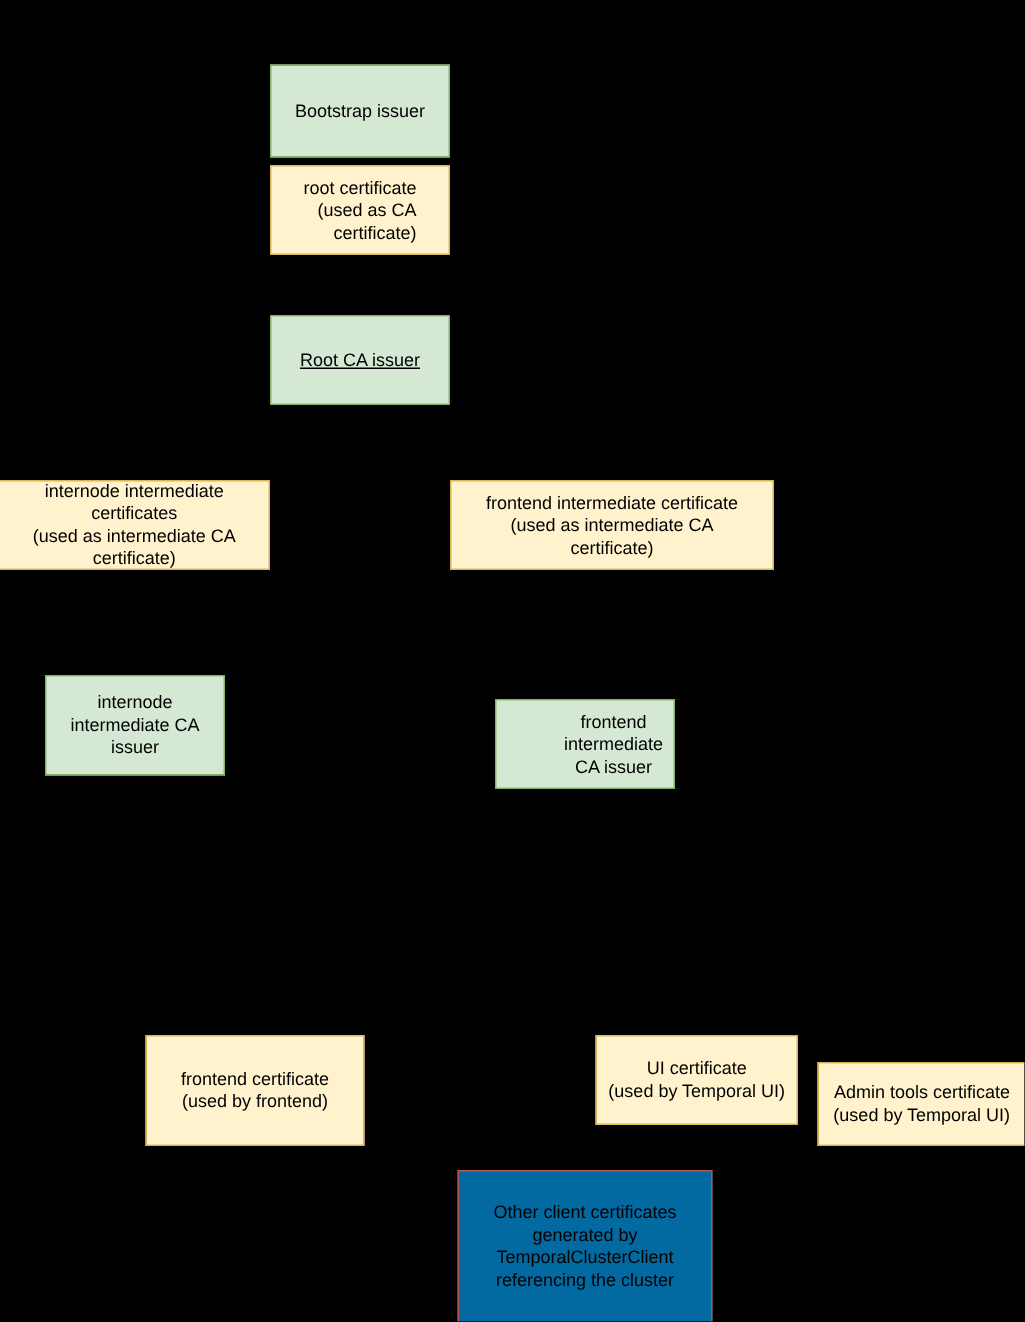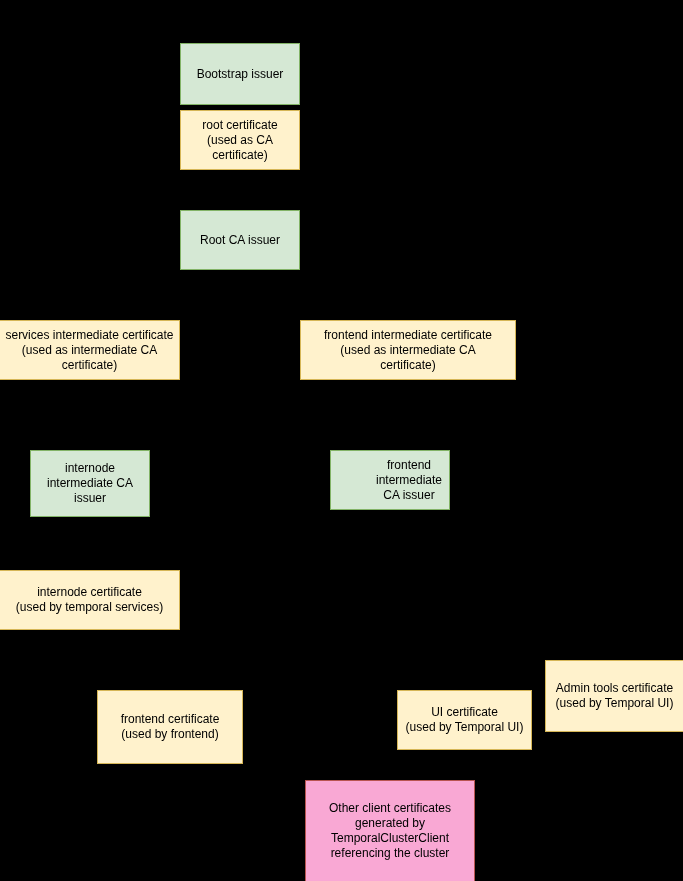--- a/index.html
+++ b/index.html
@@ -33,21 +33,21 @@
   }
   .node.issuer {
     background: #d5e8d4;
     border: 1px solid #82b366;
   }
   .node.cert-yellow {
     background: #fff2cc;
     border: 1px solid #d6b656;
   }
   .node.other {
-    background: #f9a8d4;
+    background: #0369a1;
     border: 1px solid #b85450;
   }
   .edge {
     position: absolute;
     background: #000000;
   }
   .edge-v { width: 1px; }
   .edge-h { height: 1px; }
   .arrow {
     position: absolute;
@@ -92,40 +92,38 @@
     <div class="edge edge-h" style="left: 390px; top: 600px; width: 74.5px; height: 1px;"></div>
     <div class="edge edge-v" style="left: 464.5px; top: 600px; width: 1px; height: 90px;"></div>
     <div class="arrow" style="left: 460.5px; top: 684px;"></div>
     <div class="edge edge-v" style="left: 390px; top: 510px; width: 1px; height: 90px;"></div>
     <div class="edge edge-h" style="left: 390px; top: 600px; width: 224.5px; height: 1px;"></div>
     <div class="edge edge-v" style="left: 614.5px; top: 600px; width: 1px; height: 90px;"></div>
     <div class="arrow" style="left: 610.5px; top: 684px;"></div>
     <div class="edge edge-v" style="left: 390px; top: 510px; width: 1px; height: 270px;"></div>
     <div class="arrow" style="left: 386px; top: 774px;"></div>
     <div class="node issuer" style="left: 180px; top: -1px; width: 120px; height: 62px; margin-top: 44px;">Bootstrap issuer</div>
-    <div class="node cert-yellow" style="left: 180px; top: 110px; width: 120px; height: 60px;">root certificate
+    <div class="node cert-yellow" style="left: 180px; top: 110px; width: 120px; height: 60px; text-align: right;">root certificate
 (used as CA
 certificate)</div>
-    <div class="node issuer" style="left: 180px; top: 210px; width: 120px; height: 60px;">Root CA issuer</div>
-    <div class="node cert-yellow" style="left: -1px; top: 320px; width: 181px; height: 60px;">services intermediate certificate
+    <div class="node issuer" style="left: 180px; top: 210px; width: 120px; height: 60px; text-decoration: underline;">Root CA issuer</div>
+    <div class="node cert-yellow" style="left: -1px; top: 320px; width: 181px; height: 60px;">internode intermediate certificates
 (used as intermediate CA
 certificate)</div>
     <div class="node cert-yellow" style="left: 300px; top: 320px; width: 216px; height: 60px;">frontend intermediate certificate
 (used as intermediate CA
 certificate)</div>
     <div class="node issuer" style="left: 30px; top: 450px; width: 120px; height: 67px;">internode
 intermediate CA
 issuer</div>
-    <div class="node issuer" style="left: 330px; top: 450px; width: 120px; height: 60px; padding-left: 42px;">frontend intermediate
+    <div class="node issuer" style="left: 330px; top: 466px; width: 120px; height: 60px; padding-left: 42px;">frontend intermediate
 CA issuer</div>
-    <div class="node cert-yellow" style="left: -1px; top: 570px; width: 181px; height: 60px;">internode certificate
-(used by temporal services)</div>
     <div class="node cert-yellow" style="left: 97px; top: 690px; width: 146px; height: 74px;">frontend certificate
 (used by frontend)</div>
     <div class="node cert-yellow" style="left: 397px; top: 690px; width: 135px; height: 60px;">UI certificate
 (used by Temporal UI)</div>
-    <div class="node cert-yellow" style="left: 545px; top: 660px; width: 139px; height: 72px;">Admin tools certificate
+    <div class="node cert-yellow" style="left: 545px; top: 708px; width: 139px; height: 56px; text-align: right;">Admin tools certificate
 (used by Temporal UI)</div>
     <div class="node other" style="left: 305px; top: 780px; width: 170px; height: 102px;">Other client certificates
 generated by
 TemporalClusterClient
 referencing the cluster</div>
   </div>
 
 </body></html>

